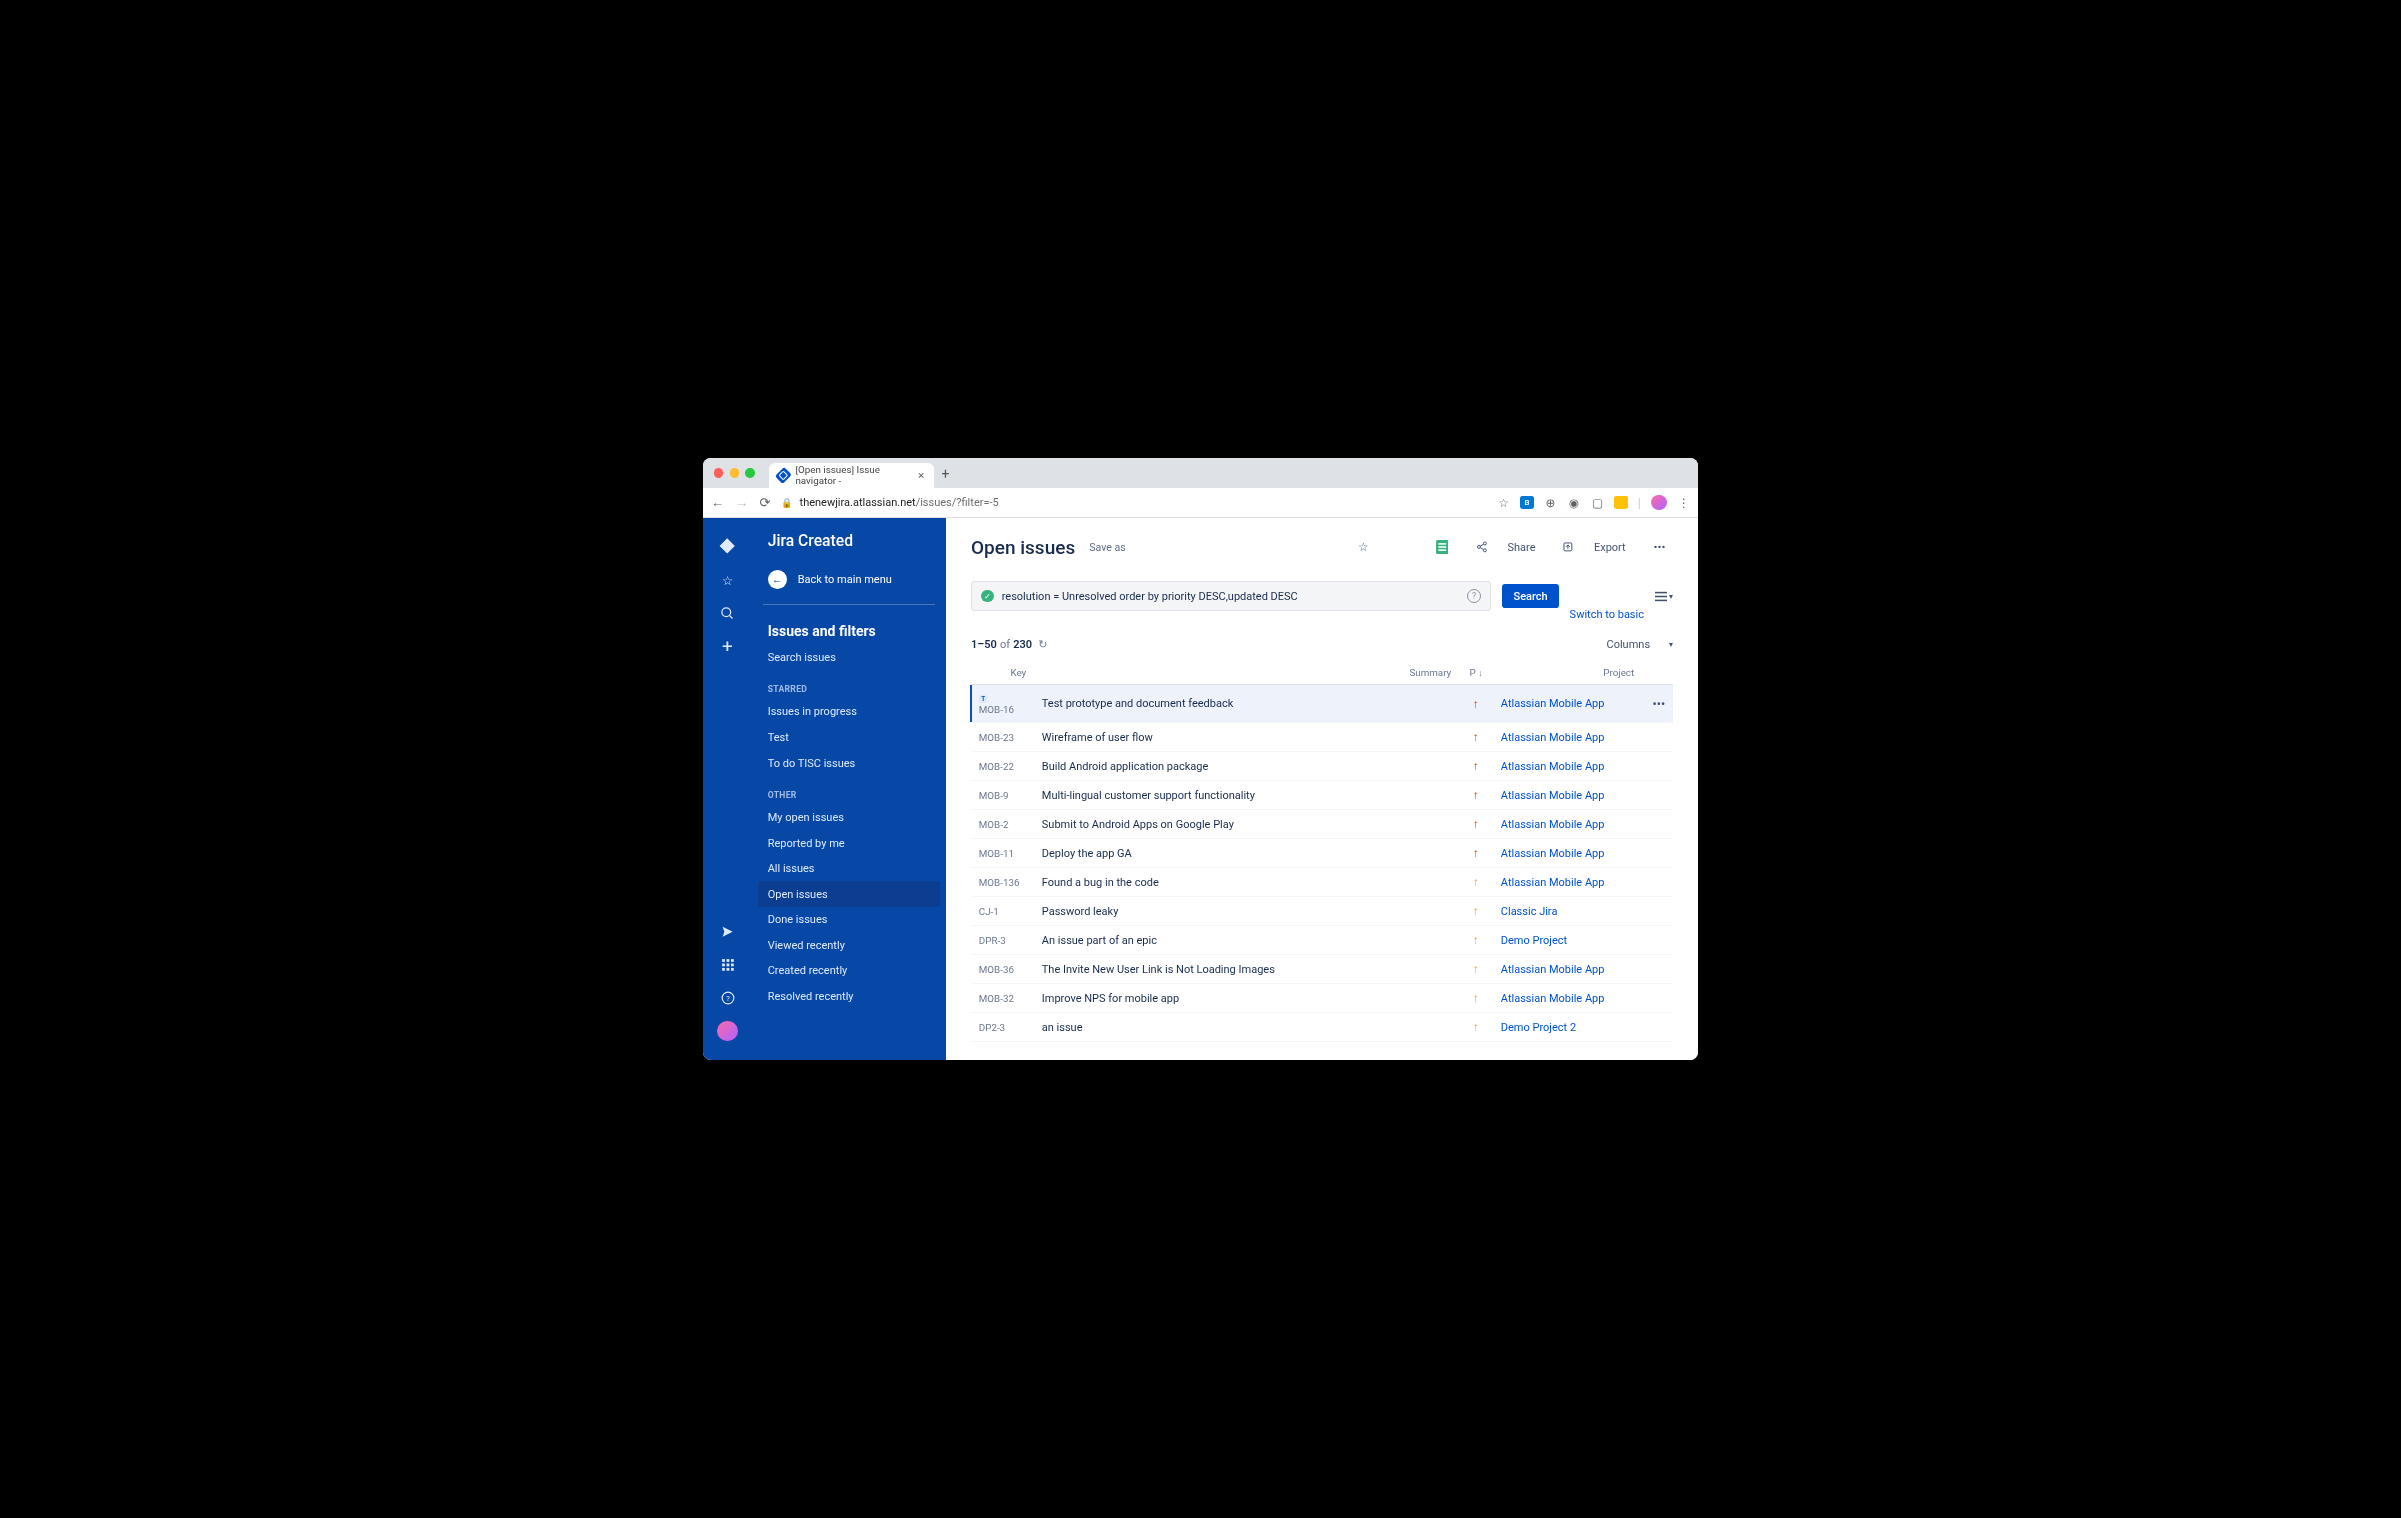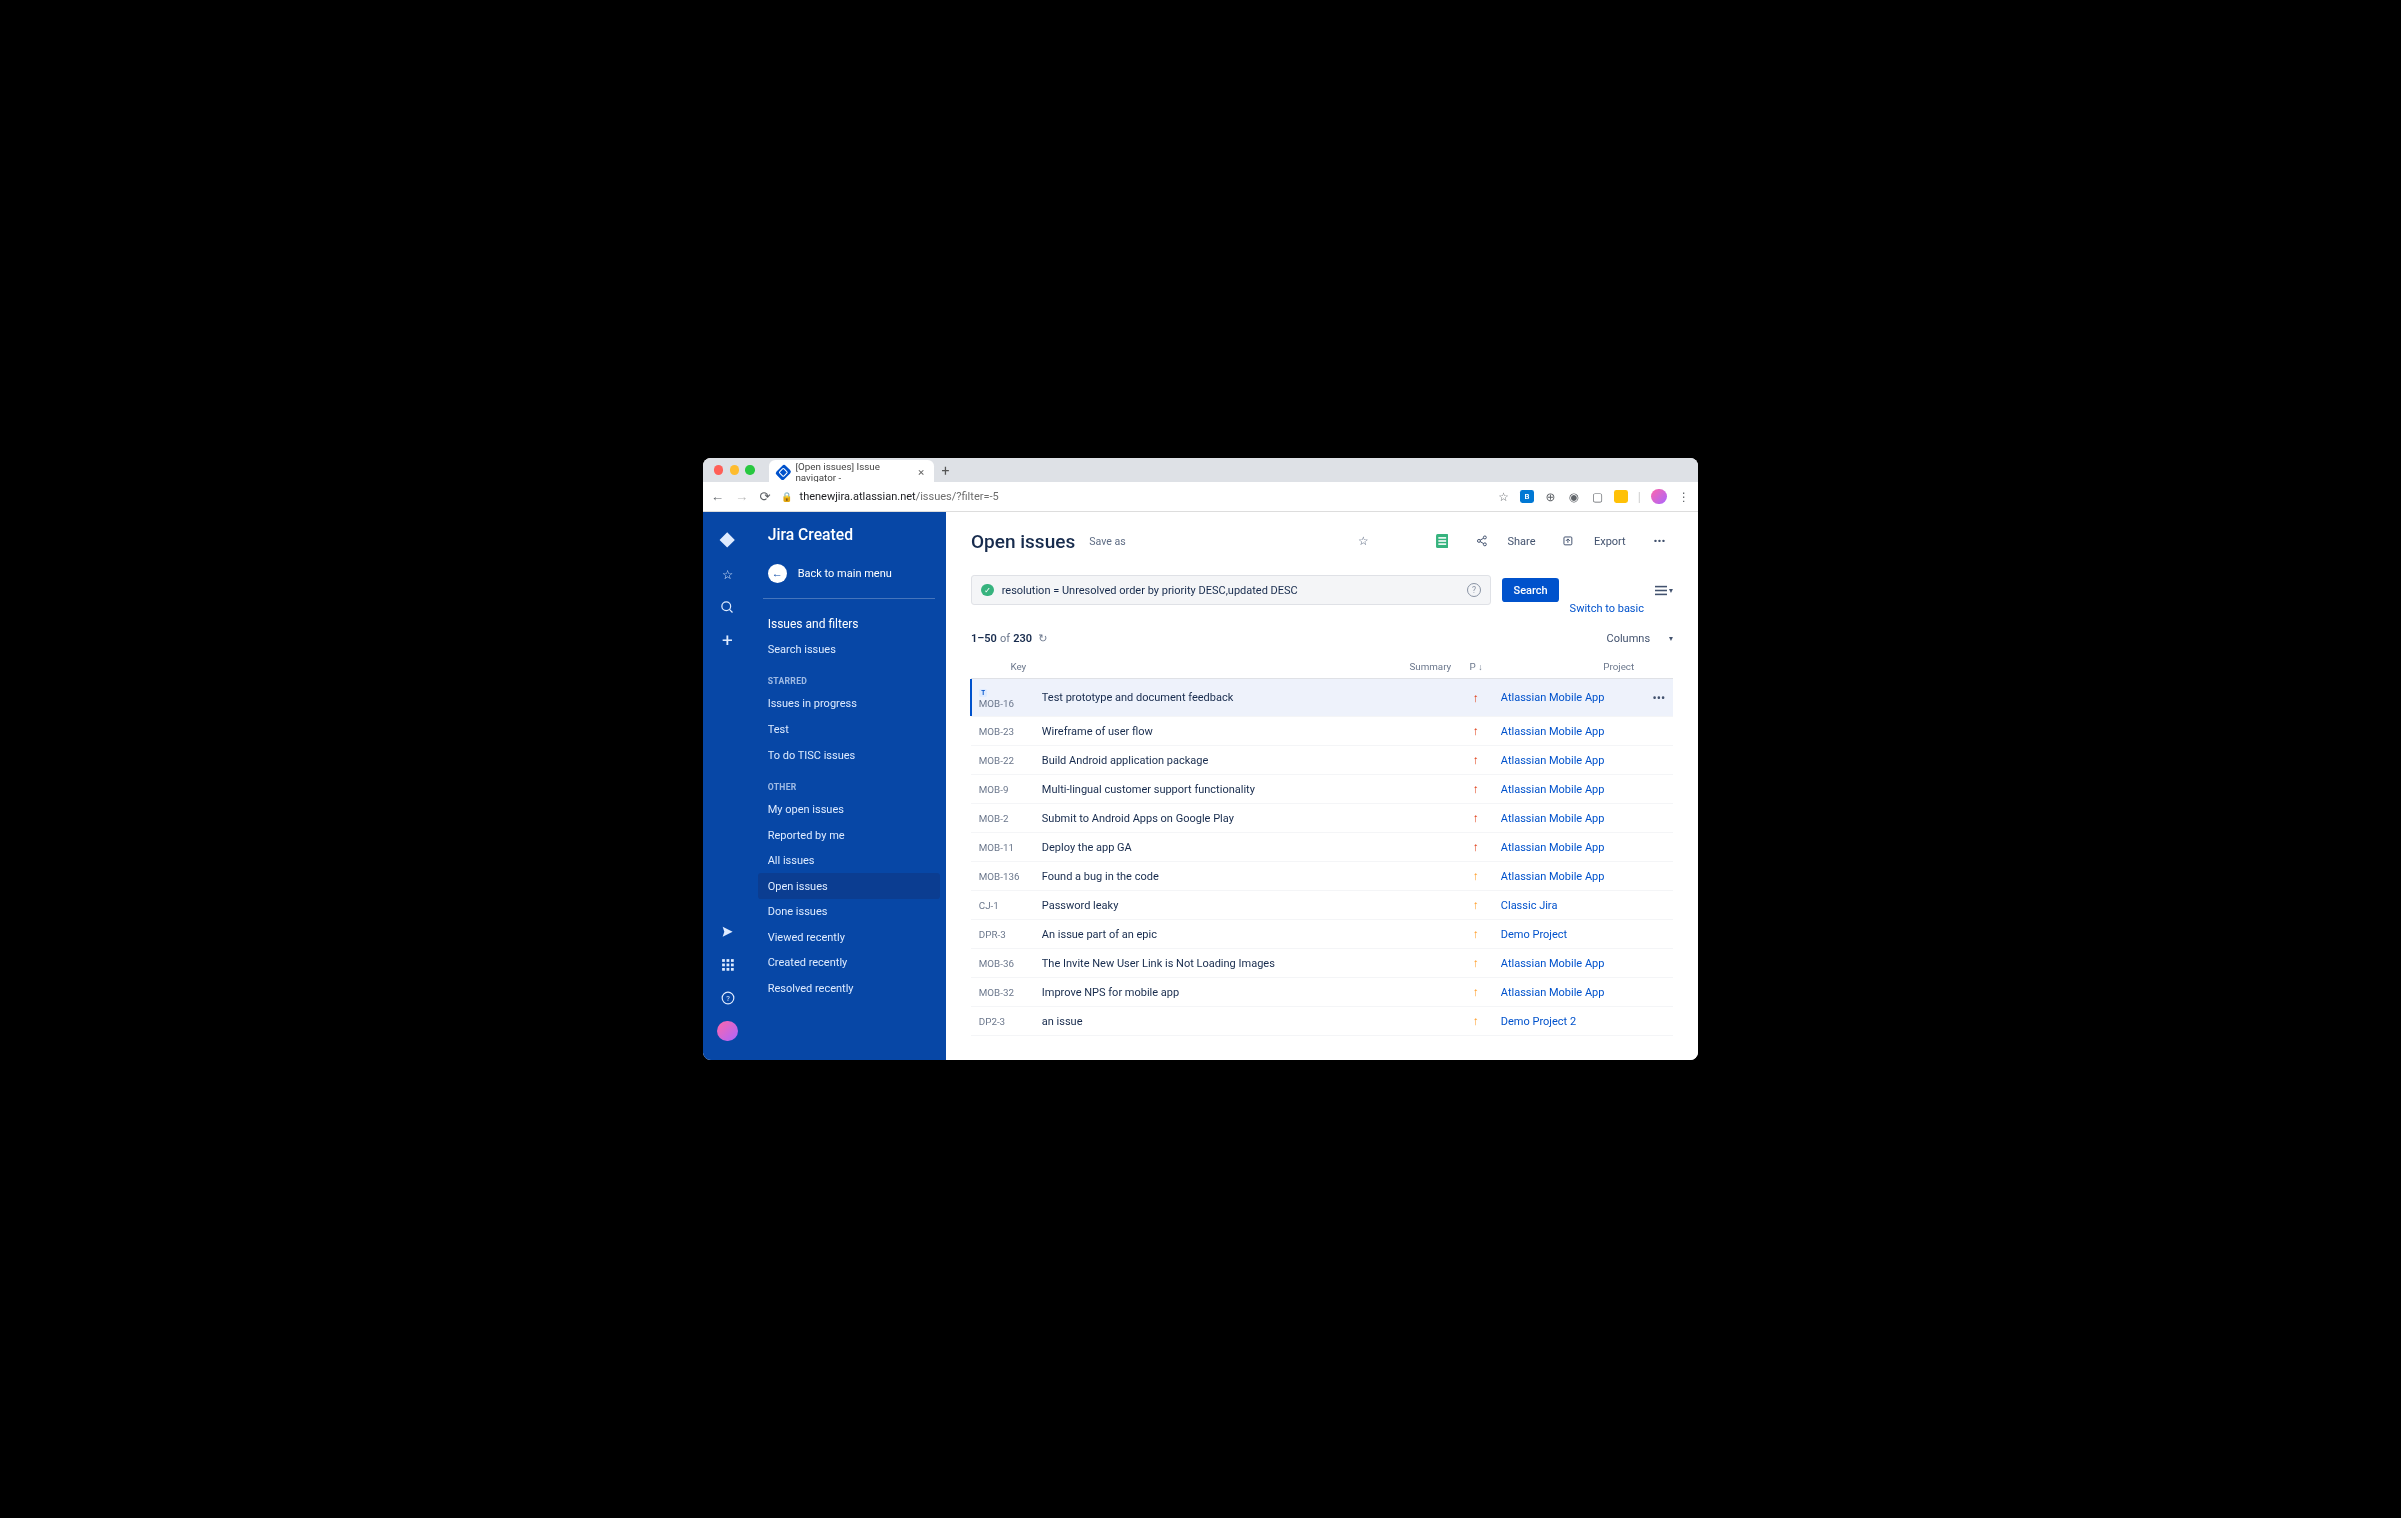--- a/index.html
+++ b/index.html
@@ -1,18 +1,18 @@
 <!DOCTYPE html>
 <html style="font-size:12.5px"><head>
 <meta charset="utf-8">
 <style>
 * { margin:0; padding:0; box-sizing:border-box; font-family:-apple-system,BlinkMacSystemFont,"Segoe UI",Roboto,sans-serif; }
 body { background:#000; display:flex; align-items:center; justify-content:center; min-height:100vh; padding:31px; }
 .browser-window { width:995px; height:602px; background:#fff; border-radius:7.8px; overflow:hidden; box-shadow:0 15.7px 47px rgba(0,0,0,0.5); display:flex; flex-direction:column; }
-.titlebar { height:24px; background:#dee1e6; display:flex; align-items:center; padding:0 11px; }
+.titlebar { height:30px; background:#dee1e6; display:flex; align-items:center; padding:0 11px; }
 .traffic-lights { display:flex; gap:6.3px; margin-right:14px; }
 .tl { width:9.4px; height:9.4px; border-radius:50%; }
 .tl.red{background:#ff5f57;} .tl.yellow{background:#febc2e;} .tl.green{background:#28c840;}
 .tab { background:#fff; height:25px; border-radius:6.3px 6.3px 0 0; display:flex; align-items:center; padding:0 9.4px; gap:6.3px; font-size:9.8px; color:#444; margin-top:4.7px; max-width:165px; }
 .tab-favicon { width:12.5px; height:12.5px; background:#0052cc; border-radius:2.4px; transform:rotate(45deg); display:flex; align-items:center; justify-content:center; }
 .tab-favicon::after{content:"";width:5.5px;height:5.5px;border:1.2px solid #fff;border-radius:1.6px;}
 .tab-close { margin-left:auto; color:#666; font-size:11.8px; cursor:pointer; }
 .new-tab { margin-left:7.8px; color:#555; font-size:14px; cursor:pointer; margin-top:2.4px;}
 .addrbar { height:30px; background:#fff; border-bottom:0.8px solid #ddd; display:flex; align-items:center; padding:0 7.8px; gap:11px; }
 .nav-ico { color:#5f6368; font-size:13.3px; cursor:pointer; }
@@ -29,21 +29,21 @@
 .globalnav { width:49px; background:#0747a6; display:flex; flex-direction:column; align-items:center; padding:14px 0; gap:3.1px; }
 .gn-item { width:30px; height:30px; display:flex; align-items:center; justify-content:center; color:#deebff; cursor:pointer; border-radius:3.1px; }
 .gn-logo svg{width:20.4px;height:20.4px;}
 .gn-spacer{flex:1;}
 .gn-avatar{width:20.4px;height:20.4px;border-radius:50%;background:linear-gradient(135deg,#f6a 0%,#a6f 100%);}
 .sidebar { width:194px; background:#0747a6; color:#deebff; padding:12.5px 0; overflow-y:auto; }
 .sb-brand { font-size:15.7px; font-weight:500; color:#fff; padding:0 15.7px 12.5px; }
 .sb-back { display:flex; align-items:center; gap:11px; padding:7.8px 15.7px; font-size:11px; color:#fff; cursor:pointer; }
 .sb-back-ico{width:19px;height:19px;background:#fff;border-radius:50%;display:flex;align-items:center;justify-content:center;color:#0747a6;font-weight:700;}
 .sb-hr{border:none;border-top:0.8px solid rgba(255,255,255,.25);margin:7.8px 11px;}
-.sb-head { font-size:12px; font-weight:400; color:#fff; padding:9.4px 15.7px 6.3px; }
+.sb-head { font-size:14px; font-weight:700; color:#fff; padding:9.4px 15.7px 6.3px; }
 .sb-link { font-size:11px; padding:6.3px 15.7px; color:#deebff; cursor:pointer; }
 .sb-cat{font-size:8.6px;font-weight:700;letter-spacing:0.3px;color:rgba(222,235,255,.7);padding:14px 15.7px 4.7px;text-transform:uppercase;}
 .sb-link.active{background:#0b3d91;border-radius:3.1px;margin:0 6.3px;padding:6.3px 9.4px;}
 .main { flex:1; background:#fff; display:flex; flex-direction:column; overflow:hidden; }
 .mh { display:flex; align-items:center; padding:15.7px 25px 11px; gap:14px; }
 .mh-title{font-size:19px;font-weight:500;color:#172b4d;}
 .mh-save{font-size:10.6px;color:#5e6c84;cursor:pointer;}
 .mh-sp{flex:1;}
 .mh-ico{width:27px;height:27px;display:flex;align-items:center;justify-content:center;color:#42526e;cursor:pointer;border-radius:2.4px;font-size:11.8px;}
 .mh-ico.green{color:#36b37e;}

